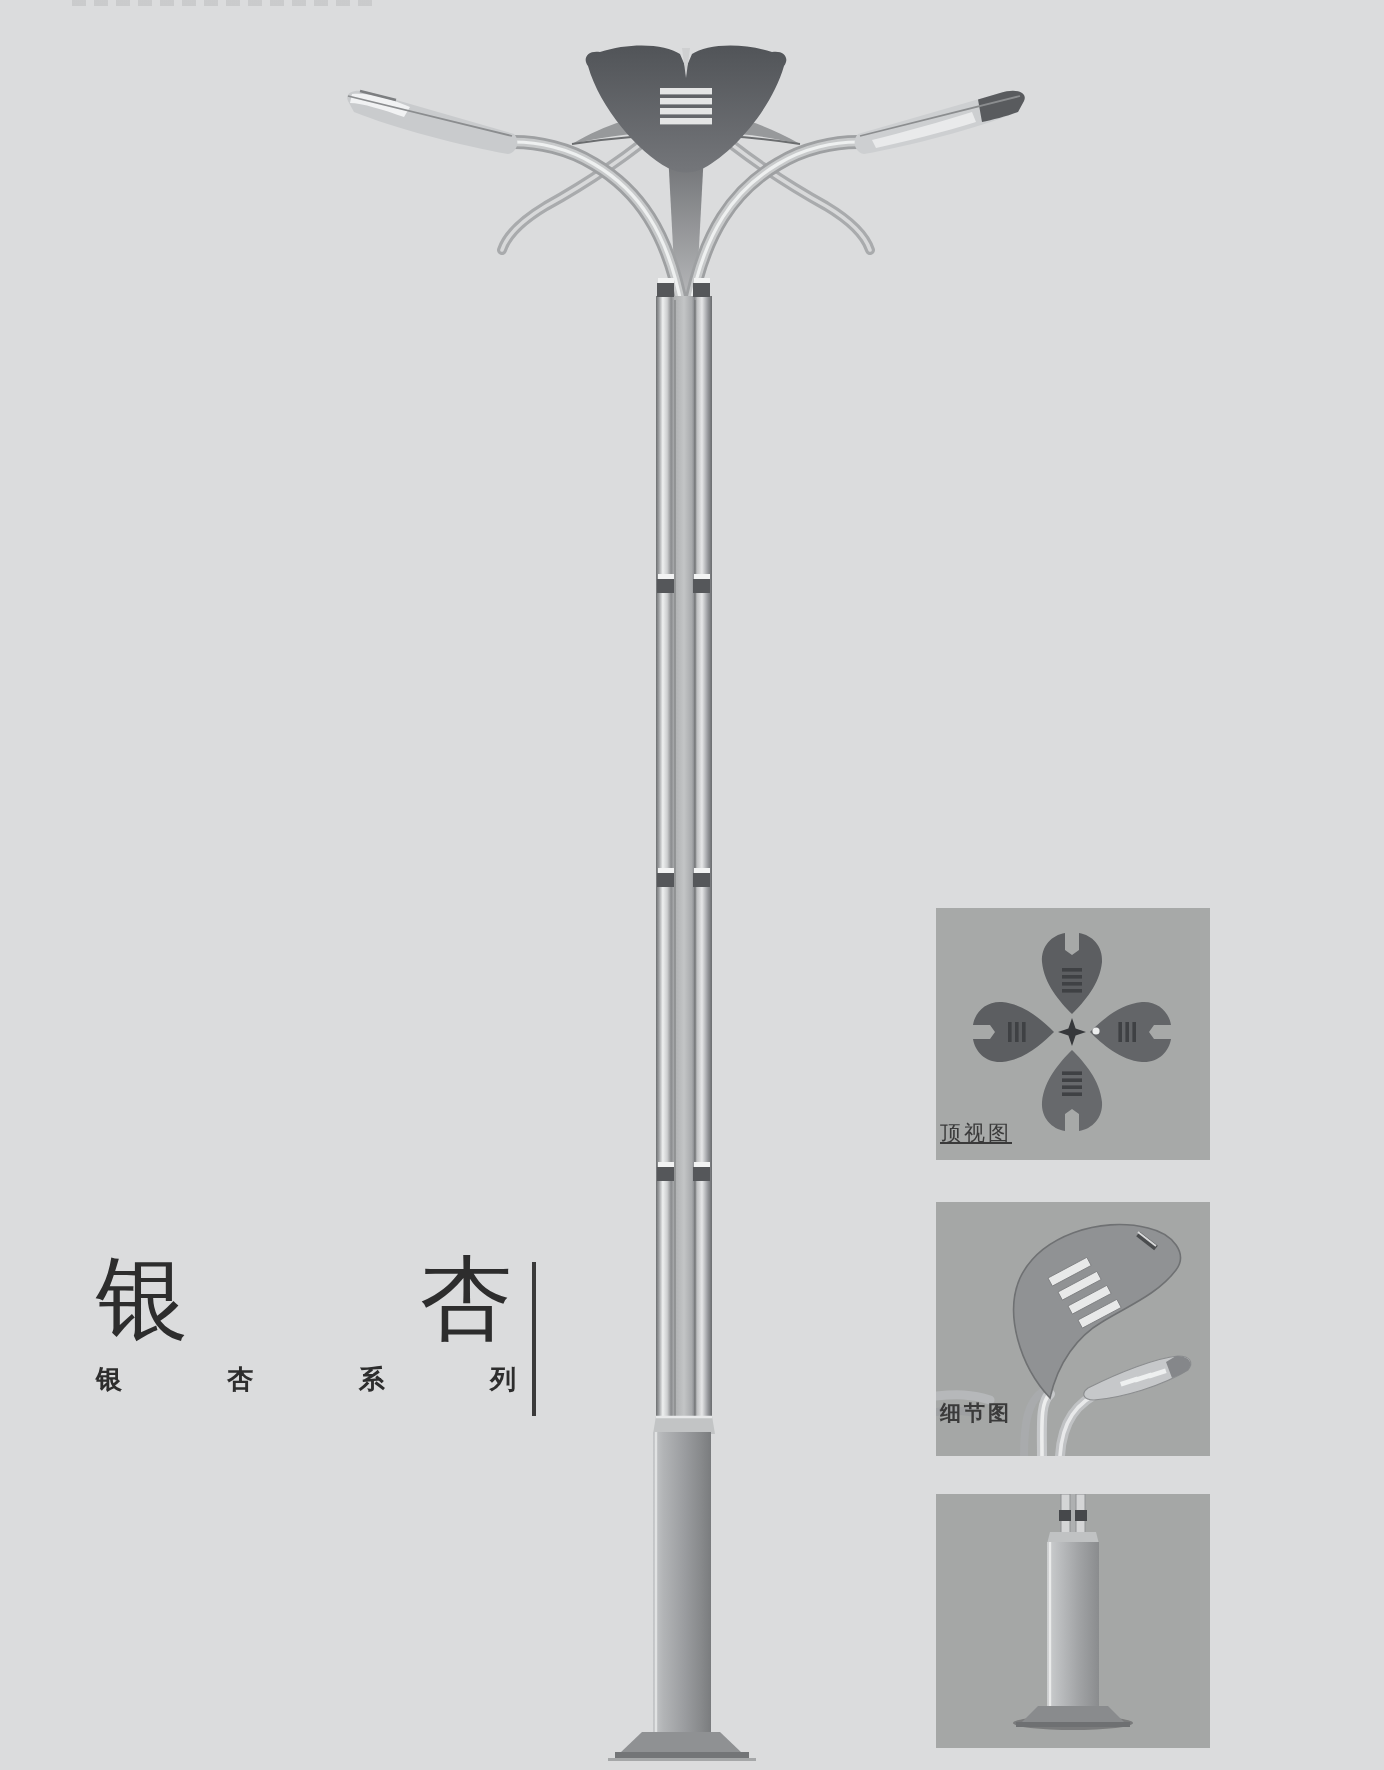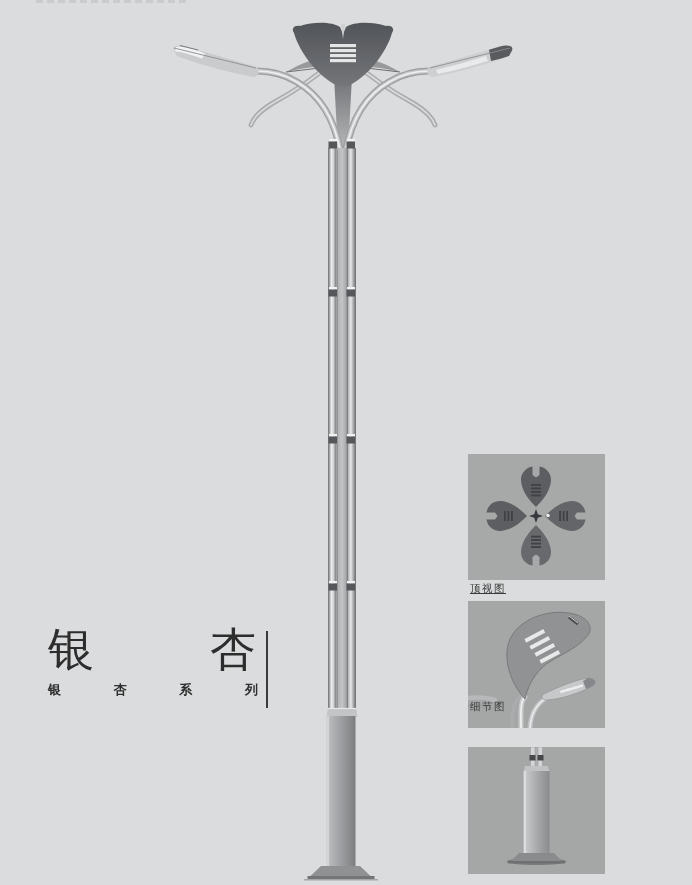--- a/index.html
+++ b/index.html
@@ -26,22 +26,22 @@
     background:#a7a9a8;
   }
   .thumb svg{ display:block; width:137px; }
   .thumb-1{ top:454px; height:126px; }
   .thumb-2{ top:601px; height:127px; background:#a5a7a6; }
   .thumb-3{ top:747px; height:127px; background:#a5a7a6; }
   .thumb-label{
     position:absolute; left:470px;
     font-size:10.5px; letter-spacing:1.5px; color:#3a3a3a;
   }
-  .thumb-label-1{ top:582px;text-decoration:underline; }
-  .thumb-label-2{ top:700px; }
+  .thumb-label-1{ top:560px;text-decoration:underline; }
+  .thumb-label-2{ top:700px;font-weight:bold; }
 
   
   .brand{ position:absolute; left:48px; top:624px; width:224px; }
   .brand-title{
     display:flex; justify-content:space-between;
     width:208px;
     font-size:46px; font-weight:500; color:#2d2d2d; line-height:1.1;
   }
   .brand-sub{
     display:flex; justify-content:space-between;

